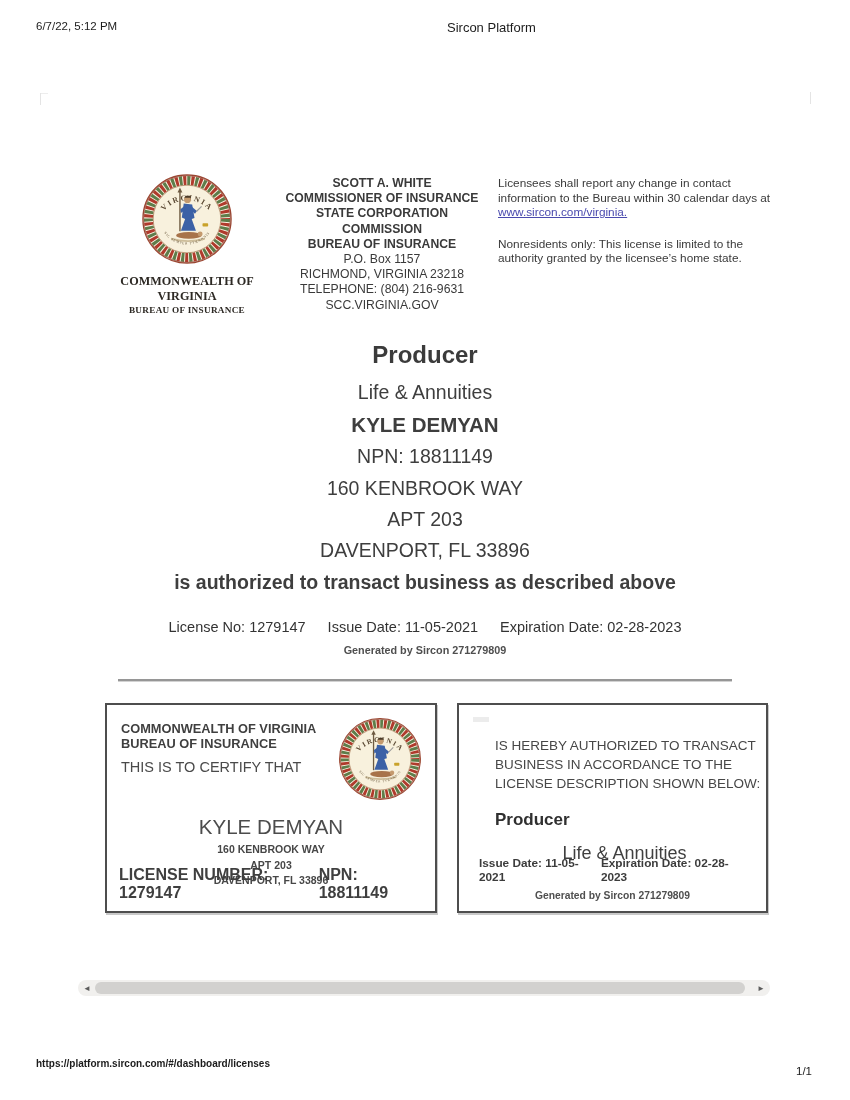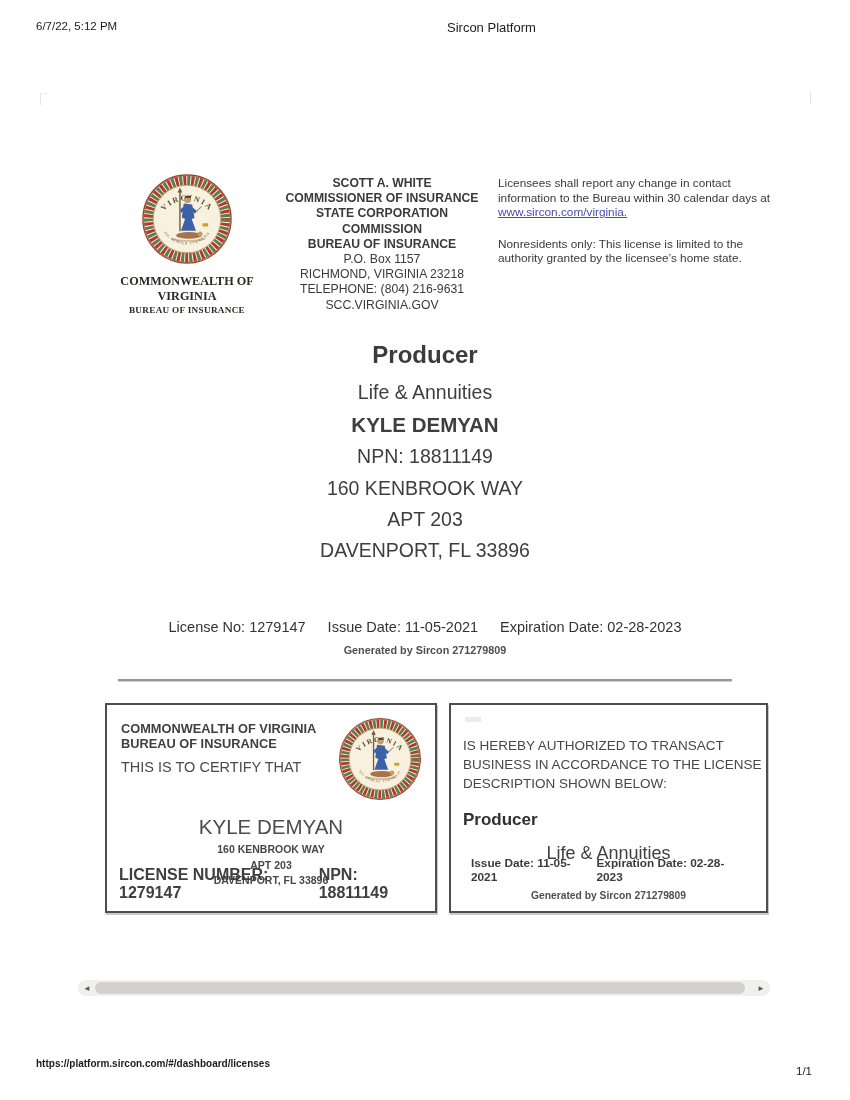--- a/index.html
+++ b/index.html
@@ -42,24 +42,24 @@
   .l-a2     { top:508px; font-size:19.5px; }
   .l-a3     { top:539px; font-size:19.5px; }
   .l-auth   { top:571px; font-size:19.5px; font-weight:bold; }
   .l-nums   { top:619px; font-size:14.5px; color:#333333; }
   .l-nums span { margin:0 11px; }
   .l-gen    { top:644px; font-size:10.8px; font-weight:bold; color:#4f4f4f; }
 
   .divider { position:absolute; left:118px; top:679px; width:614px; height:3px; background:#969696; border-bottom:1px solid #d2d2d2; }
 
   
-  .cards { position:absolute; left:105px; top:703px; width:663px; height:210px; display:flex; gap:12px; }
+  .cards { position:absolute; left:105px; top:703px; width:663px; height:210px; display:flex; gap:20px; }
   .card { position:relative; background:#ffffff; border:2px solid #4e4e4e; box-shadow:1px 2px 0 0 #c9c9c9; }
   .card-left  { width:332px; }
-  .card-right { flex:1; }
+  .card-right { flex:1;padding-left:24px; }
 
   .cl-head { position:absolute; left:14px; top:16px; width:205px; }
   .cl-h1 { font-size:12.8px; font-weight:bold; color:#3f3f3f; line-height:15px; }
   .cl-certify { font-size:14.5px; color:#4a4a4a; margin-top:8px; }
   .cl-seal { position:absolute; right:12px; top:11px; width:86px; height:86px; }
   .cl-seal svg { width:86px; height:86px; }
   .cl-name { position:absolute; left:0; width:100%; top:110px; text-align:center; font-size:20.5px; color:#4c4c4c; }
   .cl-addr { position:absolute; left:0; width:100%; text-align:center; font-size:10.5px; font-weight:bold; color:#474747; }
   .cl-a1 { top:138px; } .cl-a2 { top:154px; } .cl-a3 { top:169px; }
   .cl-bottom { position:absolute; left:12px; right:12px; bottom:9px; display:flex; justify-content:space-between; font-size:16px; font-weight:bold; color:#3f3f3f; }
@@ -138,20 +138,21 @@
     <p>Nonresidents only: This license is limited to the authority granted by the licensee’s home state.</p>
   </div>
 
   <div class="cline l-type">Producer</div>
   <div class="cline l-loa">Life &amp; Annuities</div>
   <div class="cline l-name">KYLE DEMYAN</div>
   <div class="cline l-npn">NPN: 18811149</div>
   <div class="cline l-a1">160 KENBROOK WAY</div>
   <div class="cline l-a2">APT 203</div>
   <div class="cline l-a3">DAVENPORT, FL 33896</div>
+  <div class="cline l-auth">is authorized to transact business as described above</div>
   <div class="cline l-nums">
     <span>License No: 1279147</span><span>Issue Date: 11-05-2021</span><span>Expiration Date: 02-28-2023</span>
   </div>
   <div class="cline l-gen">Generated by Sircon 271279809</div>
 
   <div class="divider"></div>
 
   <div class="cards">
     <div class="card card-left">
       <div class="cl-head">

